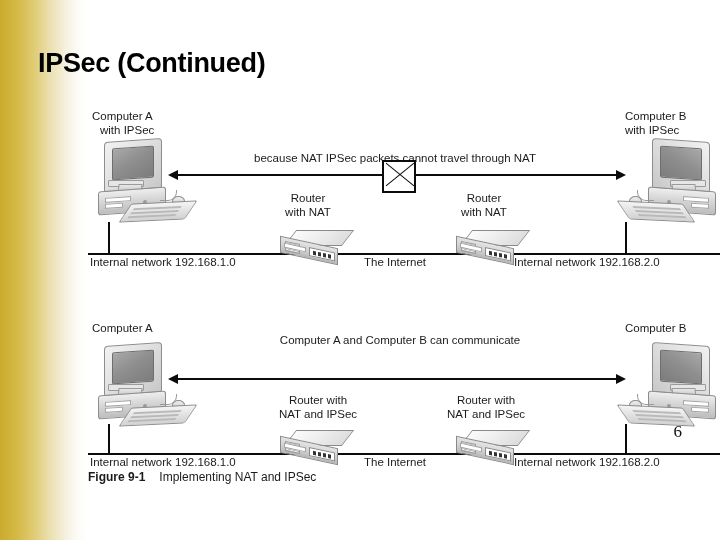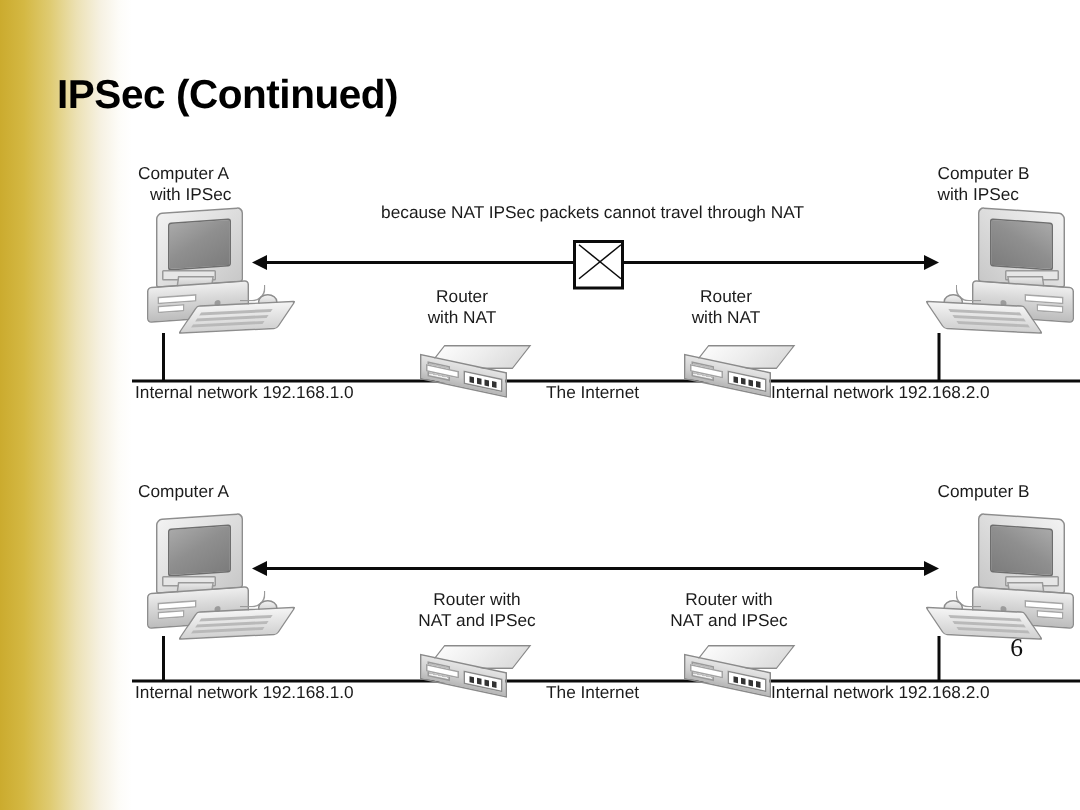--- a/index.html
+++ b/index.html
@@ -181,21 +181,21 @@
 
   <div class="slide-title">IPSec (Continued)</div>
 
   <div class="figure">
 
     <div class="diagram diag1">
 
       <div class="lbl" style="left:92px;top:6px;">Computer A</div>
       <div class="lbl" style="left:100px;top:20px;">with IPSec</div>
 
-      <div class="lbl ctr" style="left:215px;top:32px;width:360px;">because NAT IPSec packets cannot travel through NAT</div>
+      <div class="lbl ctr" style="left:215px;top:48px;width:360px;">because NAT IPSec packets cannot travel through NAT</div>
 
       <div class="lbl" style="left:625px;top:6px;">Computer B</div>
       <div class="lbl" style="left:625px;top:20px;">with IPSec</div>
 
       <div class="computer" style="left:98px;top:36px;">
         <div class="monitor">
             <div class="screen"></div>
           </div>
         <div class="mon-chin"></div>
         <div class="mon-stand"></div>
@@ -278,20 +278,21 @@
 
       <div class="lbl" style="left:90px;top:152px;">Internal network 192.168.1.0</div>
       <div class="lbl" style="left:364px;top:152px;">The Internet</div>
       <div class="lbl" style="left:514px;top:152px;">Internal network 192.168.2.0</div>
     </div>
 
     <div class="diagram diag2">
 
       <div class="lbl" style="left:92px;top:6px;">Computer A</div>
 
+      <div class="lbl ctr" style="left:205px;top:18px;width:390px;">Computer A and Computer B can communicate</div>
 
       <div class="lbl" style="left:625px;top:6px;">Computer B</div>
 
       <div class="computer" style="left:98px;top:28px;">
         <div class="monitor">
             <div class="screen"></div>
           </div>
         <div class="mon-chin"></div>
         <div class="mon-stand"></div>
         <div class="tower">
@@ -369,16 +370,19 @@
         <div class="strip"></div>
       </div>
 
       <div class="lbl" style="left:90px;top:140px;">Internal network 192.168.1.0</div>
       <div class="lbl" style="left:364px;top:140px;">The Internet</div>
       <div class="lbl" style="left:514px;top:140px;">Internal network 192.168.2.0</div>
     </div>
 
   </div>
 
+  <div class="caption">
+    <b>Figure 9-1</b><span>Implementing NAT and IPSec</span>
+  </div>
 
   <div class="pagenum">6</div>
 
 </div>
 
 </body></html>

